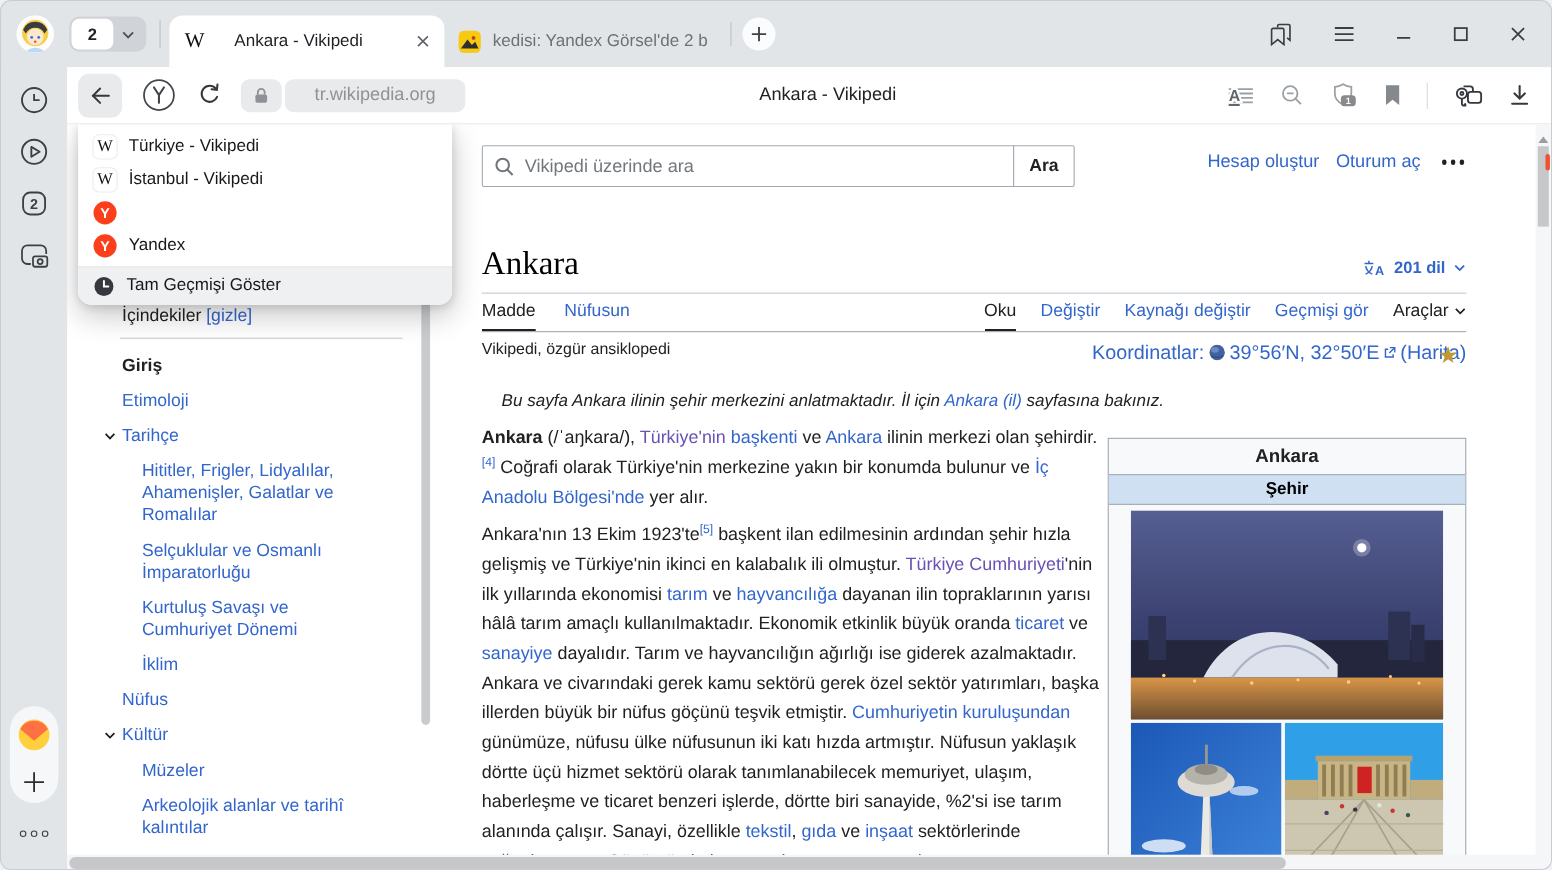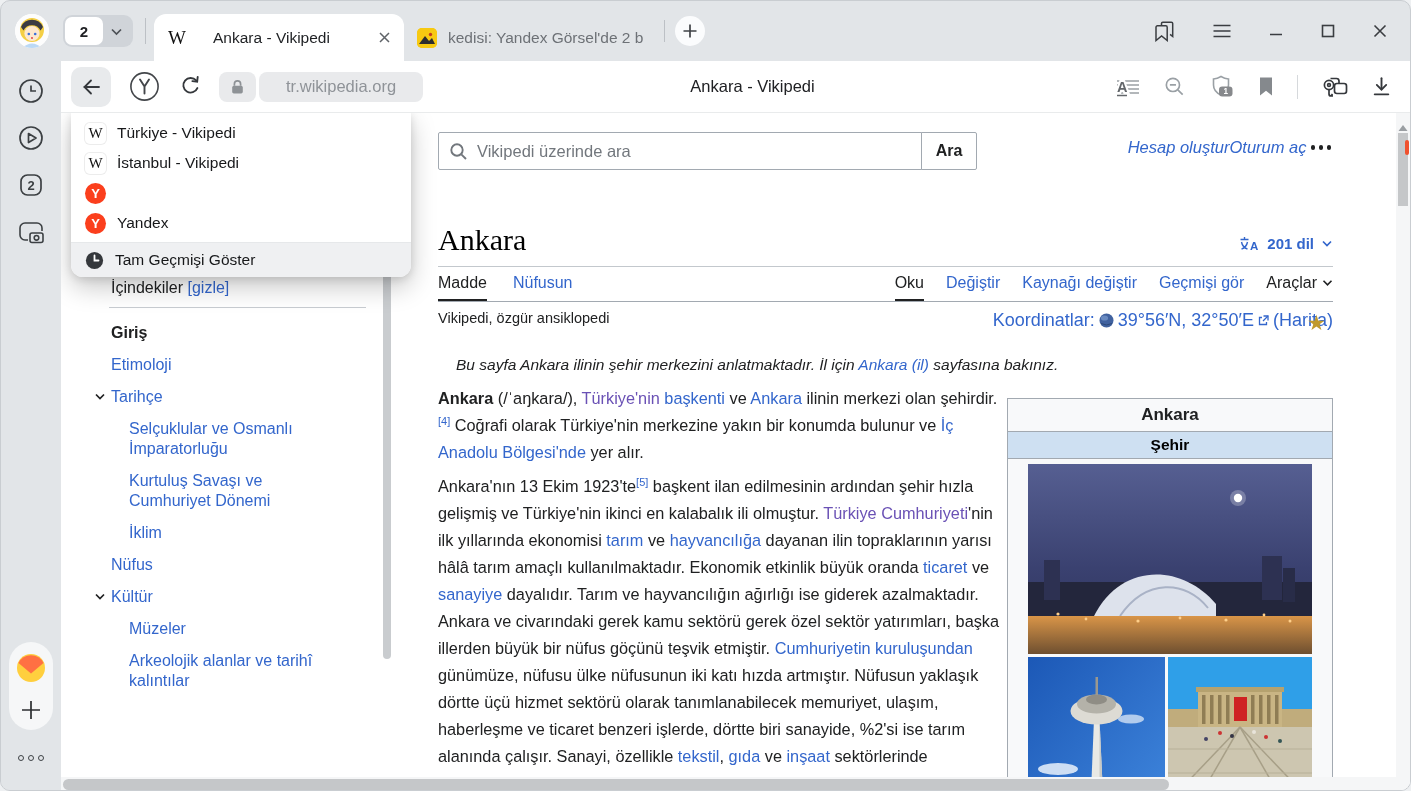--- a/index.html
+++ b/index.html
@@ -61,21 +61,21 @@
   .toc-item.active { color:#202122; font-weight:bold; }
   .toc-item .chev { position:absolute; left:-17px; top:5px; display:flex; }
   .toc-scrollbar { position:absolute; left:322px; top:2px; width:8px; height:544px; background:#c9cccf; border-radius:4px; z-index:3; }
 
   
   .wsearch { position:absolute; left:377px; top:19px; display:flex; }
   .wsearch .sic { position:absolute; left:11px; top:10px; pointer-events:none; }
   .wsearch input { width:484px; height:38px; border:1px solid #a2a9b1; border-radius:2px 0 0 2px; padding:0 10px 0 38px; font-size:16.5px; color:#202122; font-family:inherit; outline:none; }
   .wsearch input::placeholder { color:#72777d; }
   .wsearch button { width:56px; height:38px; margin-left:-1px; border:1px solid #a2a9b1; background:#fff; font-weight:bold; font-size:16px; border-radius:0 2px 2px 0; font-family:inherit; color:#202122; cursor:pointer; }
-  .userlinks { position:absolute; top:25px; right:79px; display:flex; align-items:center; font-size:16.5px;font-style:italic; }
+  .userlinks { position:absolute; top:25px; right:79px; display:flex; align-items:center; gap:15px; font-size:16.5px; }
   .userlinks a { color:#3366cc; text-decoration:none; cursor:pointer; }
   .udots { display:flex; gap:3.5px; margin-left:4px; cursor:pointer; }
   .udots i { width:4.5px; height:4.5px; background:#202122; border-radius:50%; }
 
   
   .article { position:absolute; left:377px; top:106px; width:895px; color:#202122; }
   .title-row { display:flex; justify-content:space-between; align-items:flex-end; }
   .article h1 { font-family:"Liberation Serif",serif; font-weight:400; font-size:30px; color:#000; line-height:42px; }
   .lang-btn { display:flex; align-items:center; gap:7px; color:#3366cc; font-size:15px; font-weight:bold; margin-bottom:9px; cursor:pointer; }
   .rule { border-bottom:1px solid #c3c8cd; margin-top:5px; }
@@ -356,20 +356,21 @@
           </div>
           <div class="toc-divider"></div>
           <div>
               <div class="toc-item lvl1 active"><span>Giriş</span></div>
               <div class="toc-item lvl1"><span>Etimoloji</span></div>
               <div class="toc-item lvl1"><span class="chev">
                   <svg width="12" height="9" viewBox="0 0 12 9" fill="none" stroke="#202122" stroke-width="1.7">
                     <path d="M2 2.5 L6 6.5 L10 2.5"></path>
                   </svg>
                 </span><span>Tarihçe</span></div>
+              <div class="toc-item lvl2"><span>Hititler, Frigler, Lidyalılar, Ahamenişler, Galatlar ve Romalılar</span></div>
               <div class="toc-item lvl2"><span>Selçuklular ve Osmanlı İmparatorluğu</span></div>
               <div class="toc-item lvl2"><span>Kurtuluş Savaşı ve Cumhuriyet Dönemi</span></div>
               <div class="toc-item lvl2"><span>İklim</span></div>
               <div class="toc-item lvl1"><span>Nüfus</span></div>
               <div class="toc-item lvl1"><span class="chev">
                   <svg width="12" height="9" viewBox="0 0 12 9" fill="none" stroke="#202122" stroke-width="1.7">
                     <path d="M2 2.5 L6 6.5 L10 2.5"></path>
                   </svg>
                 </span><span>Kültür</span></div>
               <div class="toc-item lvl2"><span>Müzeler</span></div>

